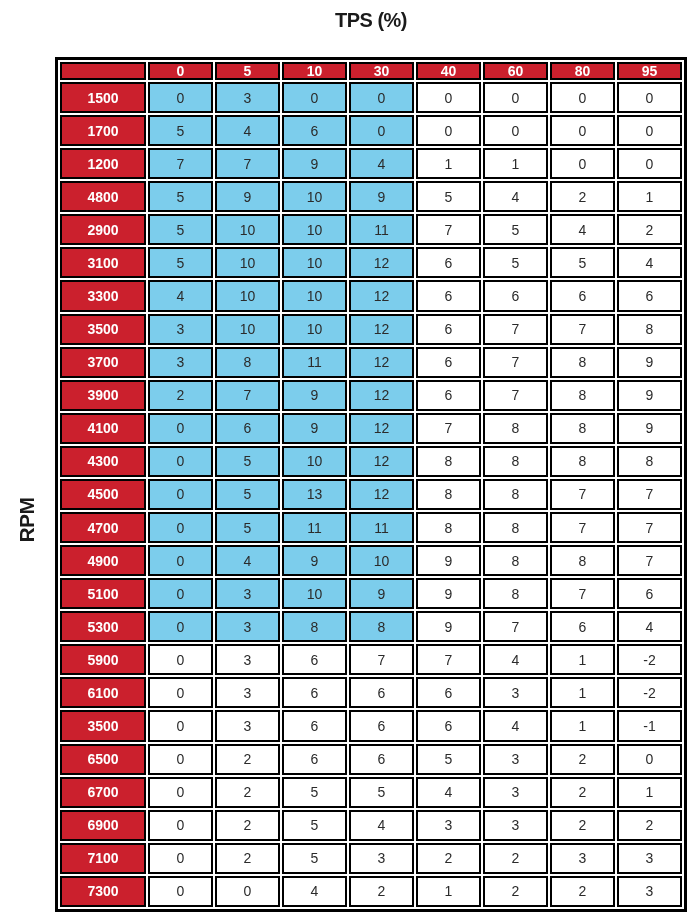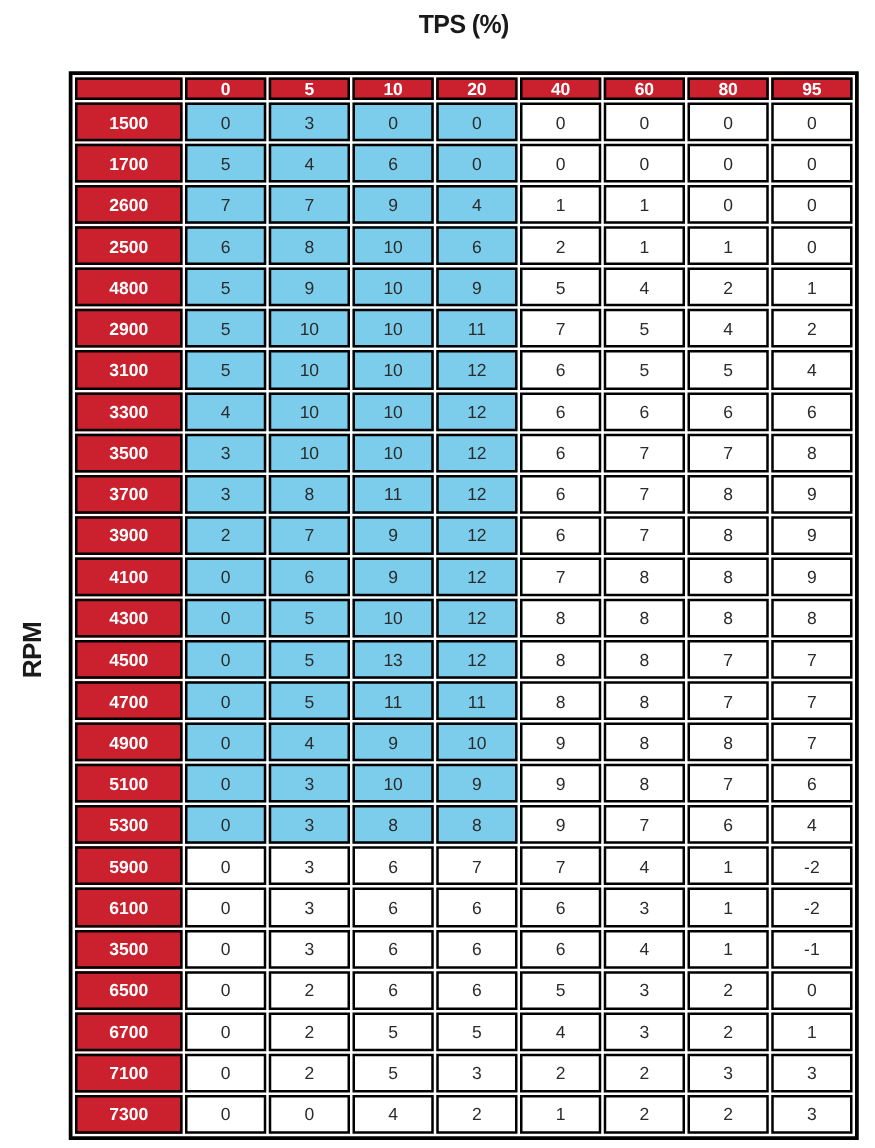--- a/index.html
+++ b/index.html
@@ -92,21 +92,21 @@
   <table class="map">
     <colgroup>
       <col style="width:86px">
     </colgroup>
     <thead>
       <tr>
           <th class="corner"></th>
           <th class="col-head">0</th>
           <th class="col-head">5</th>
           <th class="col-head">10</th>
-          <th class="col-head">20</th>
+          <th class="col-head">30</th>
           <th class="col-head">40</th>
           <th class="col-head">60</th>
           <th class="col-head">80</th>
           <th class="col-head">95</th>
         </tr>
     </thead>
     <tbody>
         <tr>
           <th class="row-head">1500</th>
           <td class="val hl">0</td>
@@ -123,39 +123,28 @@
           <td class="val hl">5</td>
           <td class="val hl">4</td>
           <td class="val hl">6</td>
           <td class="val hl">0</td>
           <td class="val">0</td>
           <td class="val">0</td>
           <td class="val">0</td>
           <td class="val">0</td>
         </tr>
         <tr>
-          <th class="row-head">2600</th>
+          <th class="row-head">1200</th>
           <td class="val hl">7</td>
           <td class="val hl">7</td>
           <td class="val hl">9</td>
           <td class="val hl">4</td>
           <td class="val">1</td>
           <td class="val">1</td>
           <td class="val">0</td>
-          <td class="val">0</td>
-        </tr>
-        <tr>
-          <th class="row-head">2500</th>
-          <td class="val hl">6</td>
-          <td class="val hl">8</td>
-          <td class="val hl">10</td>
-          <td class="val hl">6</td>
-          <td class="val">2</td>
-          <td class="val">1</td>
-          <td class="val">1</td>
           <td class="val">0</td>
         </tr>
         <tr>
           <th class="row-head">4800</th>
           <td class="val hl">5</td>
           <td class="val hl">9</td>
           <td class="val hl">10</td>
           <td class="val hl">9</td>
           <td class="val">5</td>
           <td class="val">4</td>
@@ -352,20 +341,31 @@
         <tr>
           <th class="row-head">6700</th>
           <td class="val">0</td>
           <td class="val">2</td>
           <td class="val">5</td>
           <td class="val">5</td>
           <td class="val">4</td>
           <td class="val">3</td>
           <td class="val">2</td>
           <td class="val">1</td>
+        </tr>
+        <tr>
+          <th class="row-head">6900</th>
+          <td class="val">0</td>
+          <td class="val">2</td>
+          <td class="val">5</td>
+          <td class="val">4</td>
+          <td class="val">3</td>
+          <td class="val">3</td>
+          <td class="val">2</td>
+          <td class="val">2</td>
         </tr>
         <tr>
           <th class="row-head">7100</th>
           <td class="val">0</td>
           <td class="val">2</td>
           <td class="val">5</td>
           <td class="val">3</td>
           <td class="val">2</td>
           <td class="val">2</td>
           <td class="val">3</td>

